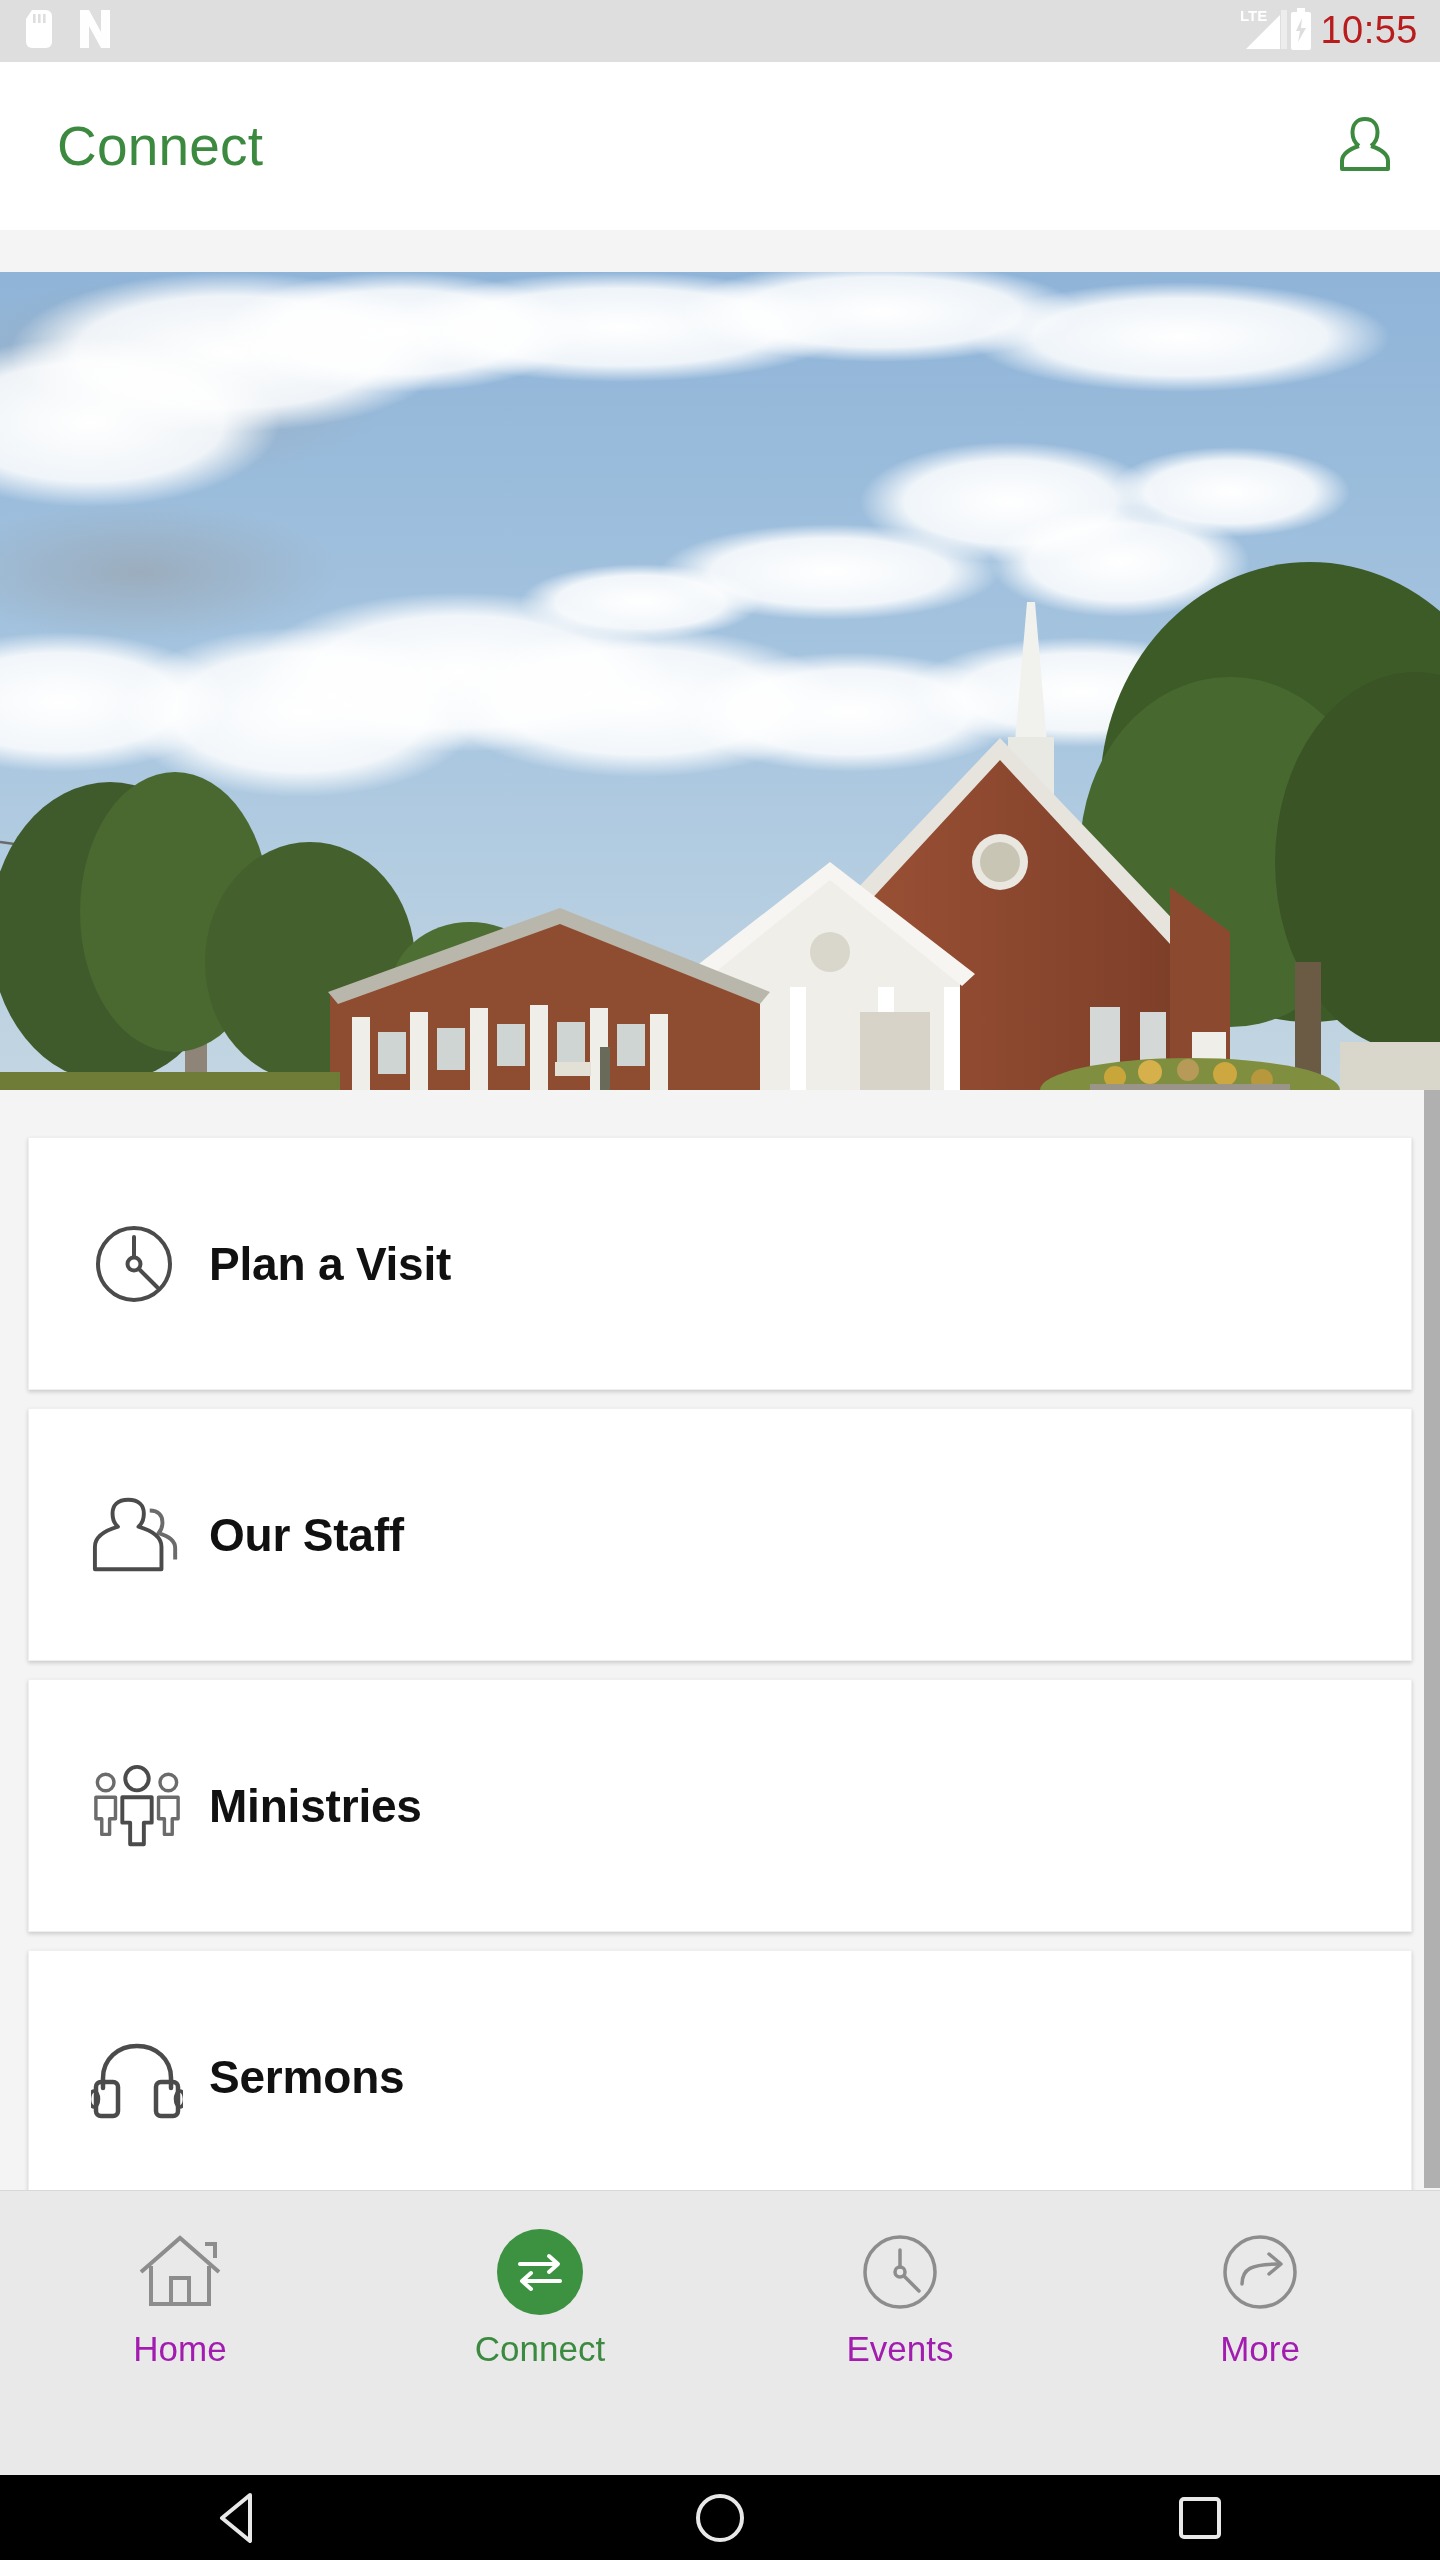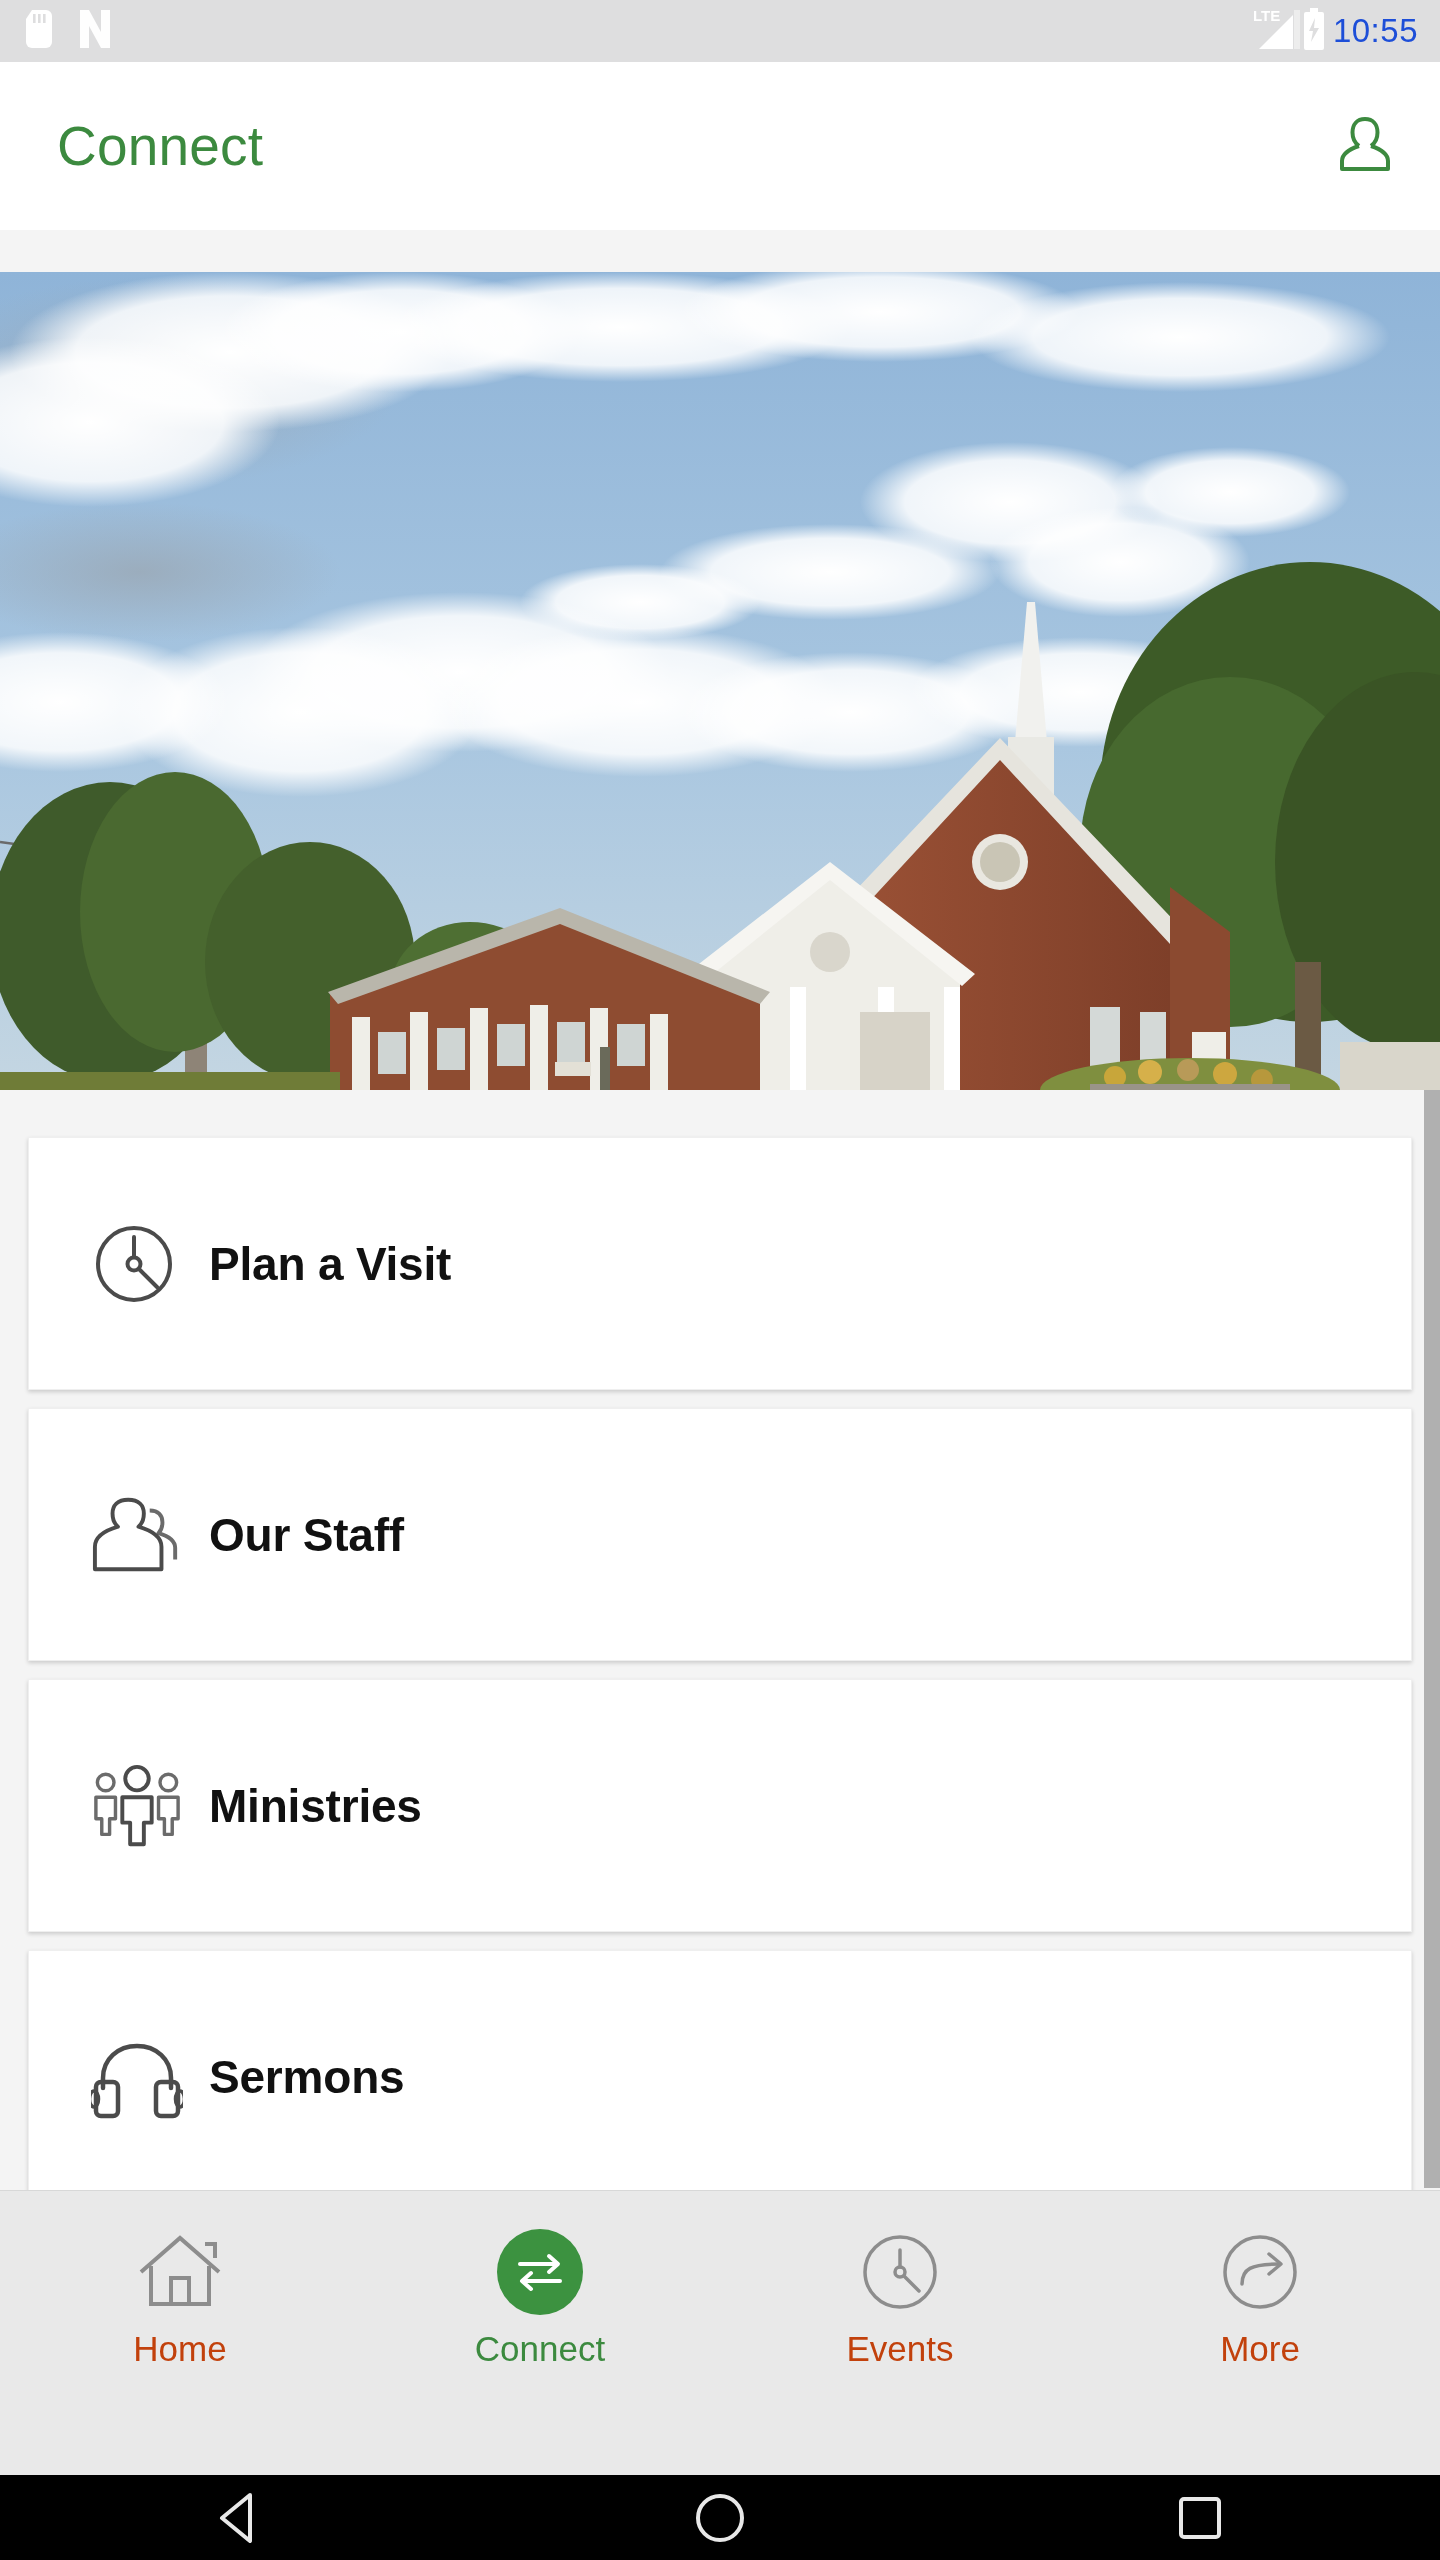--- a/index.html
+++ b/index.html
@@ -14,21 +14,21 @@
   
   .statusbar{
     position:absolute; top:0; left:0; width:1440px; height:62px;
     background:#dededf;
     display:flex; align-items:center;
     padding:0 22px 0 26px;
   }
   .sb-left{ display:flex; align-items:center; gap:26px; }
   .sb-right{ margin-left:auto; display:flex; align-items:center; }
   .sb-time{
-    color:#1d4ed8; font-size:33px; letter-spacing:0.5px;
+    color:#b91c1c; font-size:38px; letter-spacing:0.5px;
     font-family:"Liberation Sans", sans-serif; line-height:1;
     margin-left:6px; margin-bottom:2px;
   }
   .ic{ display:block; }
 
   
   .appbar{
     position:absolute; top:62px; left:0; width:1440px; height:168px;
     background:#ffffff;
     display:flex; align-items:center;
@@ -84,21 +84,21 @@
     background:#e9e9e9;
     border-top:1px solid #d8d8d8;
     display:flex; align-items:flex-start;
   }
   .tab{
     flex:1; height:100%;
     display:flex; flex-direction:column; align-items:center;
     padding-top:34px;
   }
   .tab-icon{ height:94px; display:flex; align-items:center; justify-content:center; }
-  .tab-label{ font-size:35px; color:#c2410c; margin-top:12px; line-height:1; }
+  .tab-label{ font-size:35px; color:#a21caf; margin-top:12px; line-height:1; }
   .tab.active .tab-label{ color:#3c8a3f; }
   .tab-badge{
     width:86px; height:86px; border-radius:50%;
     background:#3c9240; display:flex; align-items:center; justify-content:center;
   }
 
   
   .navbar{
     position:absolute; top:2475px; left:0; width:1440px; height:85px;
     background:#000000;

